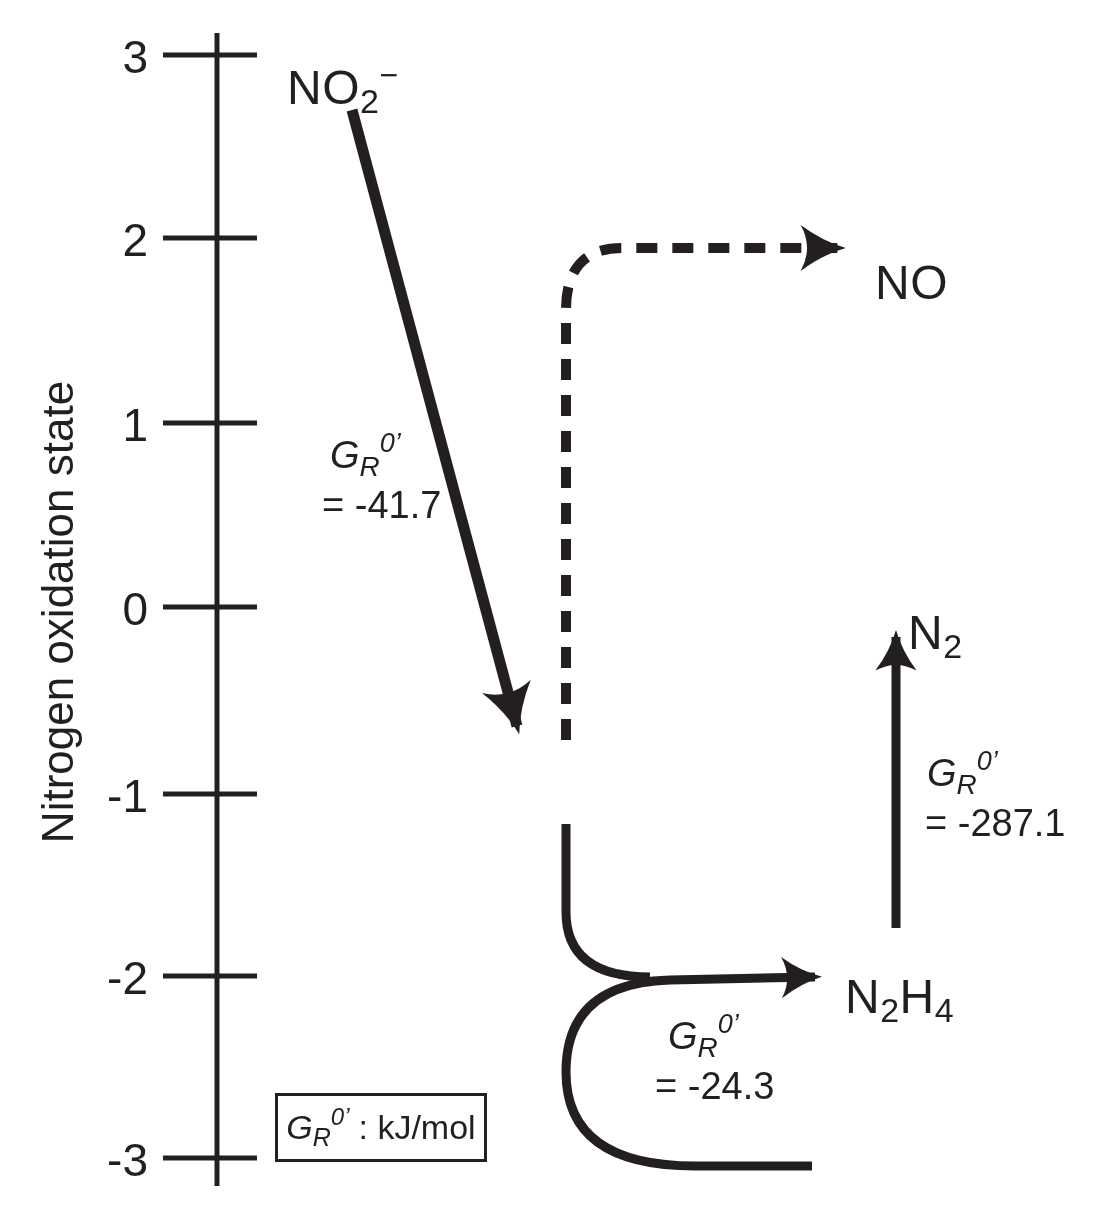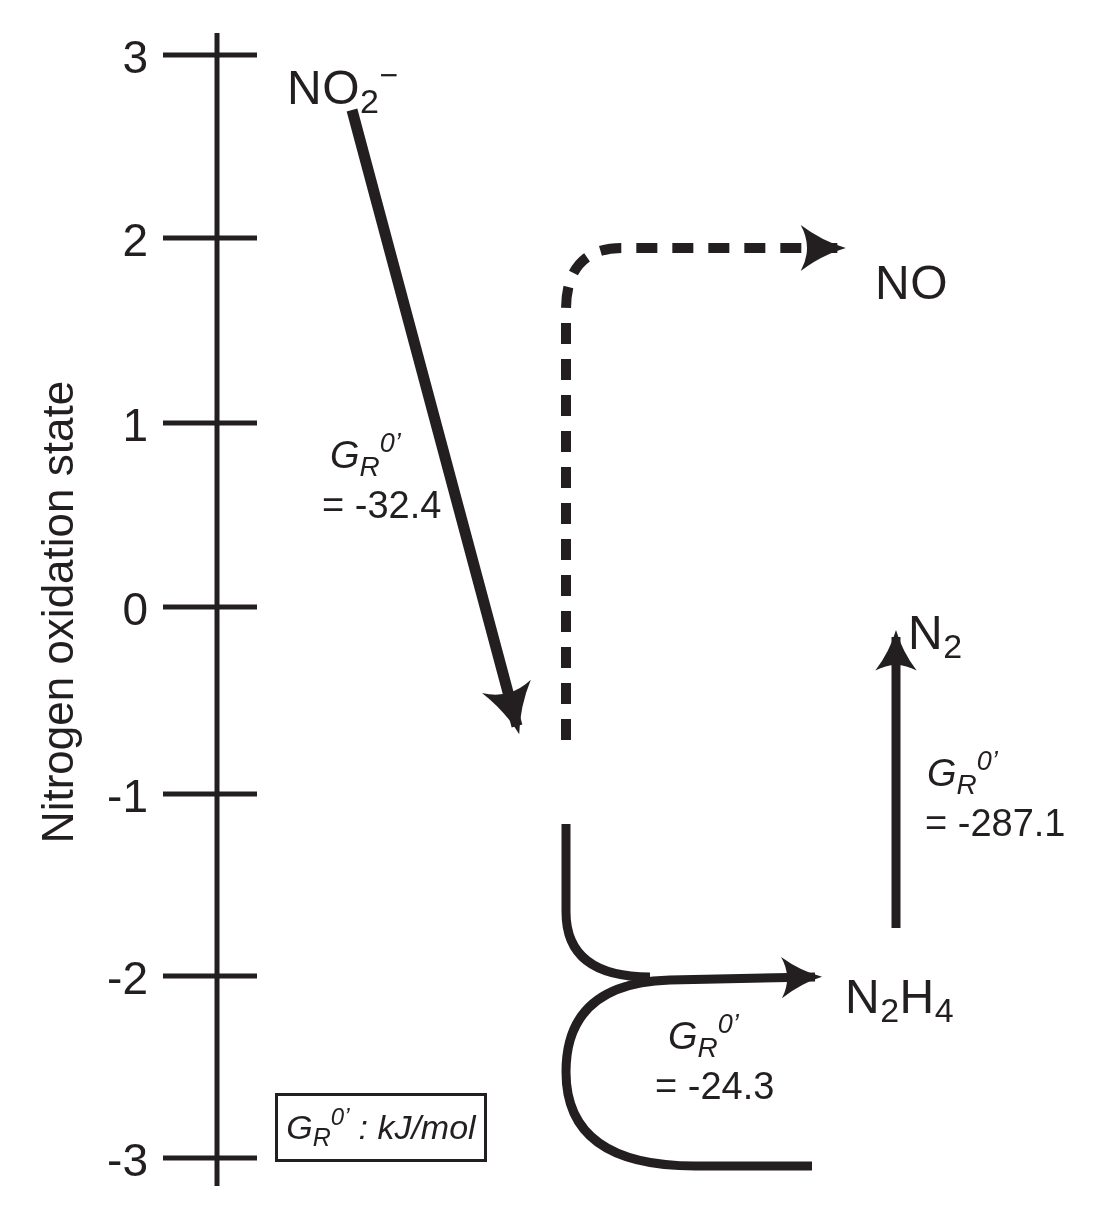--- a/index.html
+++ b/index.html
@@ -71,21 +71,21 @@
     height: 63px;
     border: 3px solid #231f20;
     display: flex;
     align-items: center;
     justify-content: center;
     font-size: 34px;
     white-space: nowrap;
   }
   .legend-box .gsym sub { font-size: 25px; vertical-align: -7px; }
   .legend-box .gsym sup { font-size: 24px; vertical-align: 14px; }
-  .legend-unit { margin-left: 9px; font-style: italic; }
+  .legend-unit { margin-left: 9px; }
 
   svg .stroke { stroke: #231f20; fill: none; }
 </style>
 </head>
 <body>
 
 <div class="canvas">
 
   <svg class="layer" width="1116" height="1220" viewBox="0 0 1116 1220">
     <defs>
@@ -133,21 +133,21 @@
 
   <div class="formula" style="left:845px; top:943px">
     <span>N</span><sub>2</sub><span>H</span><sub>4</sub>
   </div>
 
 
   <div class="glabel" style="left:322px; top:430px">
     <div class="gsym" style="margin-left:8px">
       <span>G</span><sub>R</sub><sup>0’</sup>
     </div>
-    <div class="gval">= -32.4</div>
+    <div class="gval">= -41.7</div>
   </div>
 
   <div class="glabel" style="left:655px; top:1011px">
     <div class="gsym" style="margin-left:13px">
       <span>G</span><sub>R</sub><sup>0’</sup>
     </div>
     <div class="gval">= -24.3</div>
   </div>
 
   <div class="glabel" style="left:925px; top:748px">

